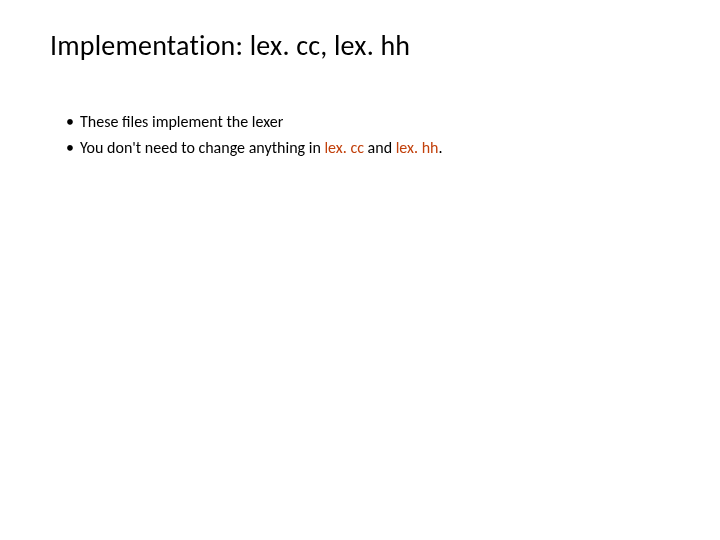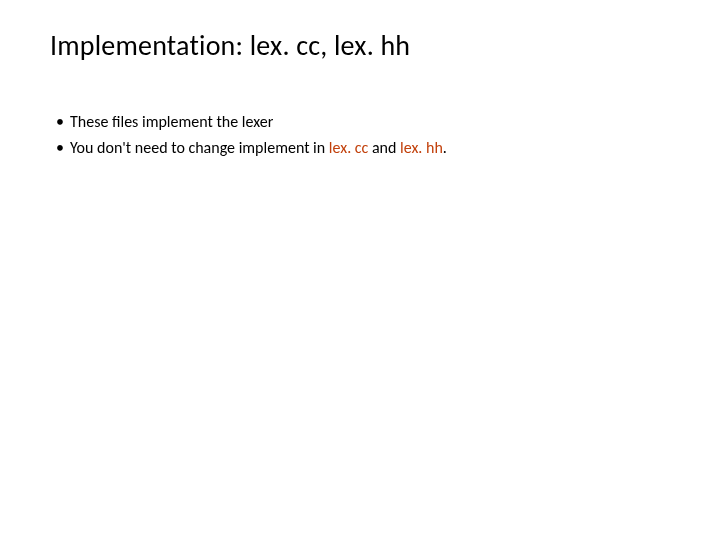--- a/index.html
+++ b/index.html
@@ -21,21 +21,21 @@
   .title {
     font-size: 28px;
     font-weight: 400;
     letter-spacing: 0.2px;
     margin: 0 0 48px 0;
     color: #000;
   }
   .bullets {
     list-style: none;
     padding: 0;
-    margin: 6px;
+    margin: 16px;
     font-size: 16px;
     line-height: 1.4;
   }
   .bullets li {
     position: relative;
     padding-left: 14px;
     margin: 0 0 4px 0;
   }
   .bullets li::before {
     content: "•";
@@ -50,16 +50,16 @@
 </head>
 <body>
 
 <div class="slide">
   <h1 class="title">Implementation: lex. cc, lex. hh</h1>
   <ul class="bullets">
     <li>
       <span>These files implement the lexer</span>
     </li>
     <li>
-      <span>You don't need to change implement in </span><span class="red">lex. cc</span><span> and </span><span class="red">lex. hh</span><span>.</span>
+      <span>You don't need to change anything in </span><span class="red">lex. cc</span><span> and </span><span class="red">lex. hh</span><span>.</span>
     </li>
   </ul>
 </div>
 
 </body></html>

